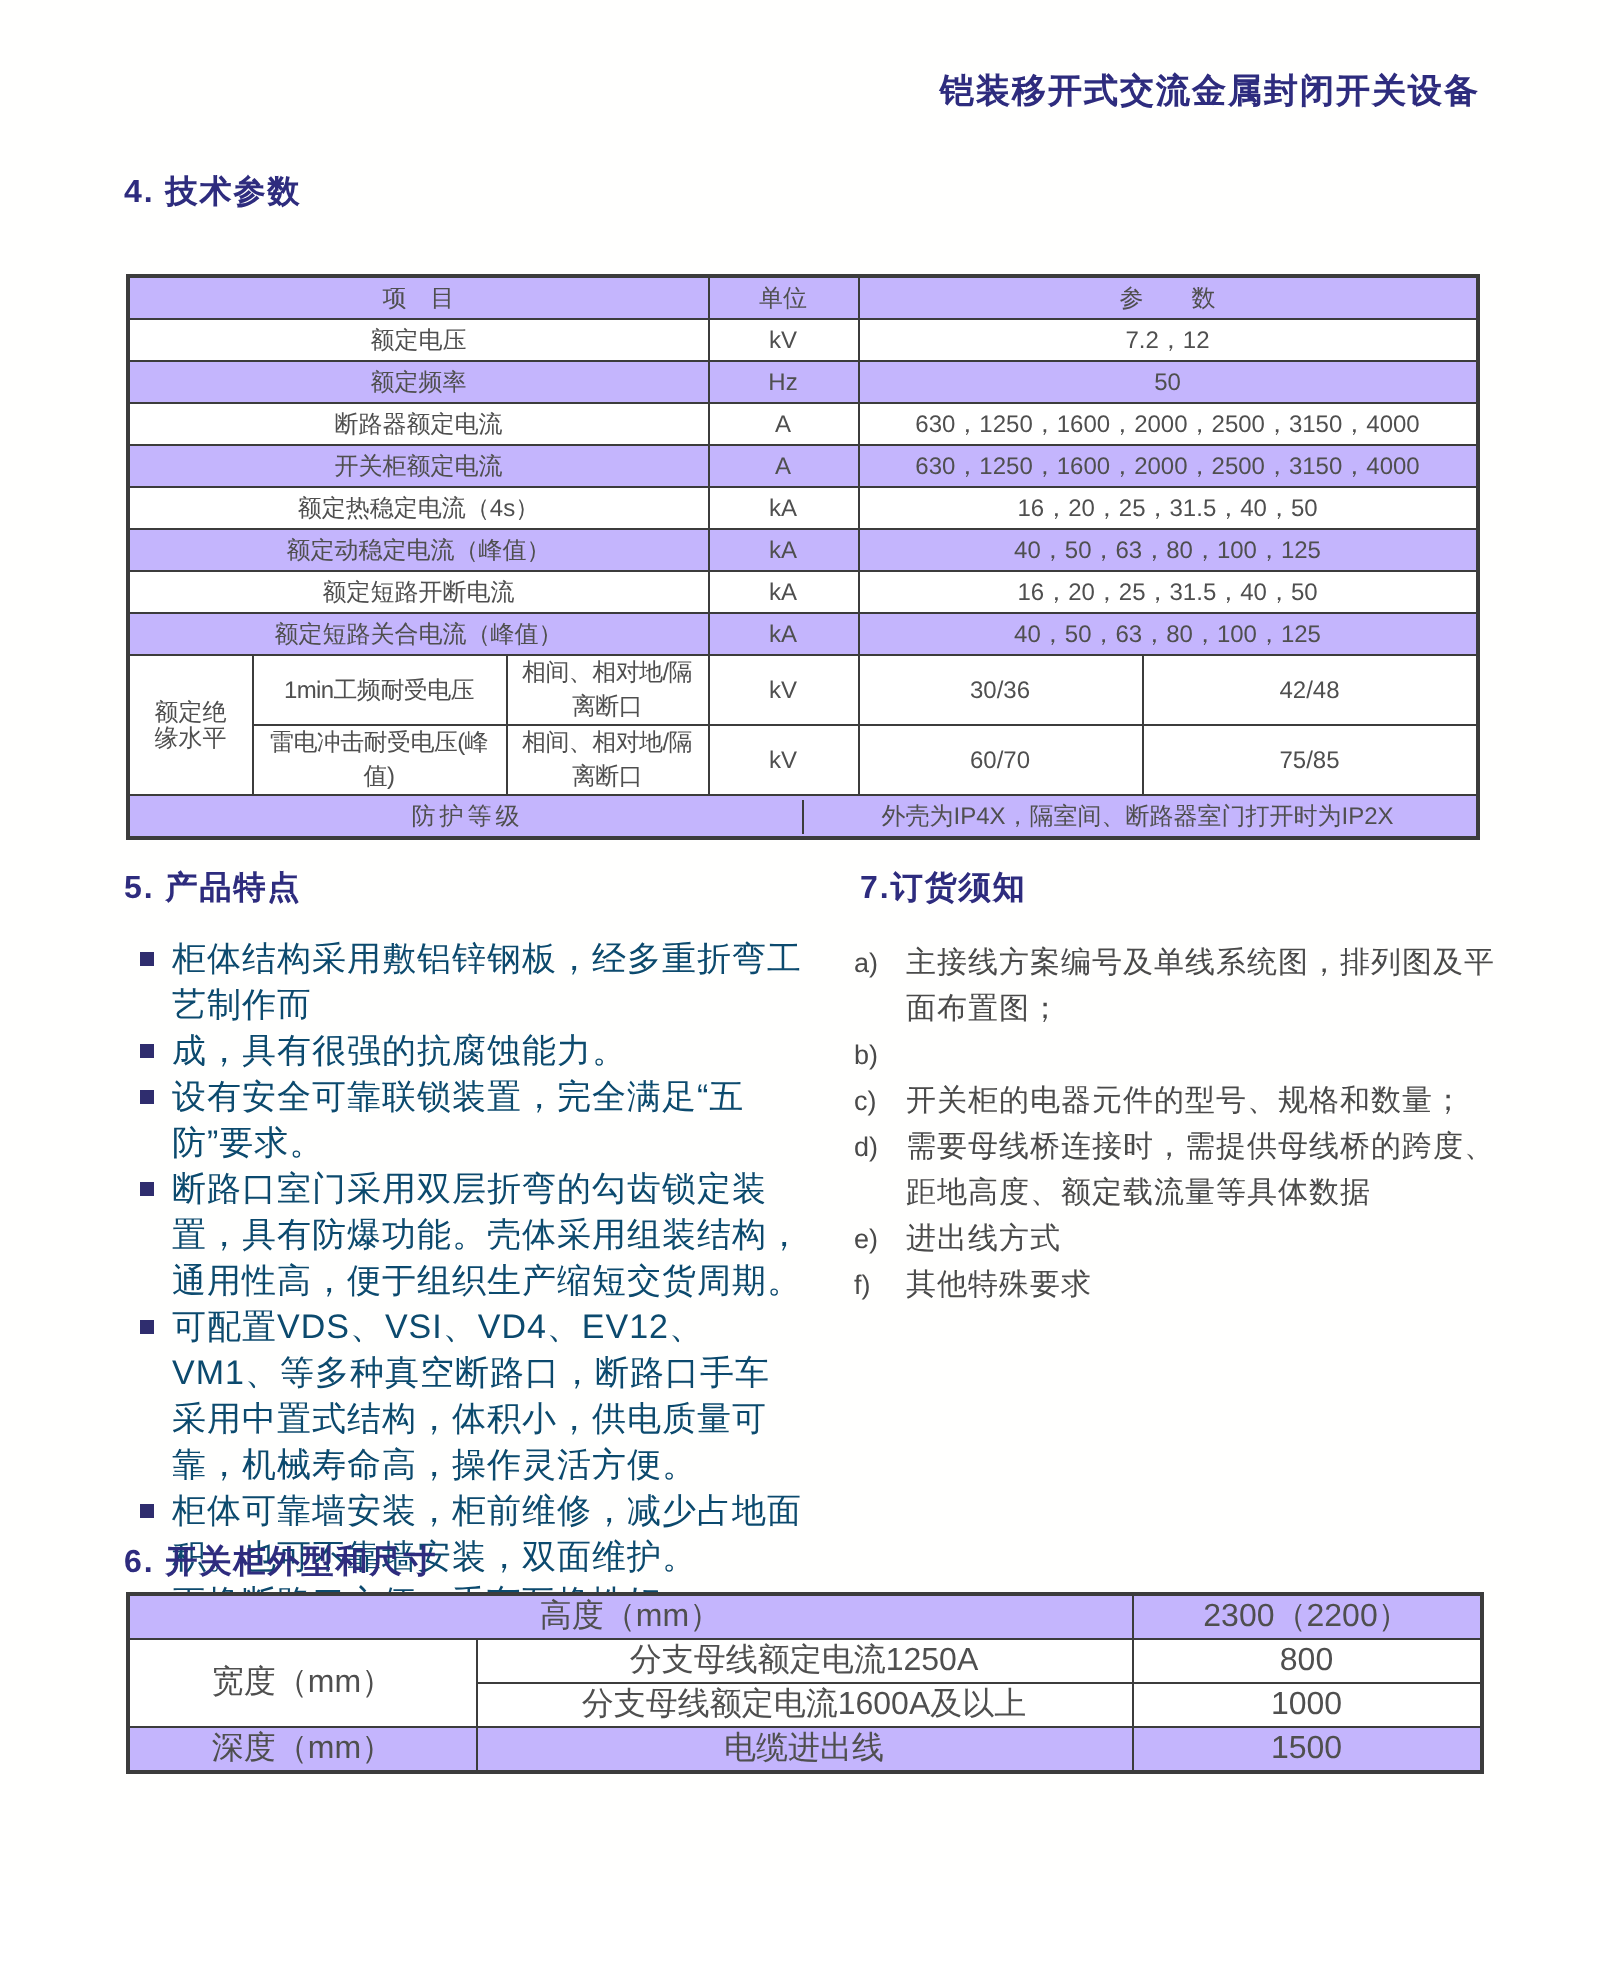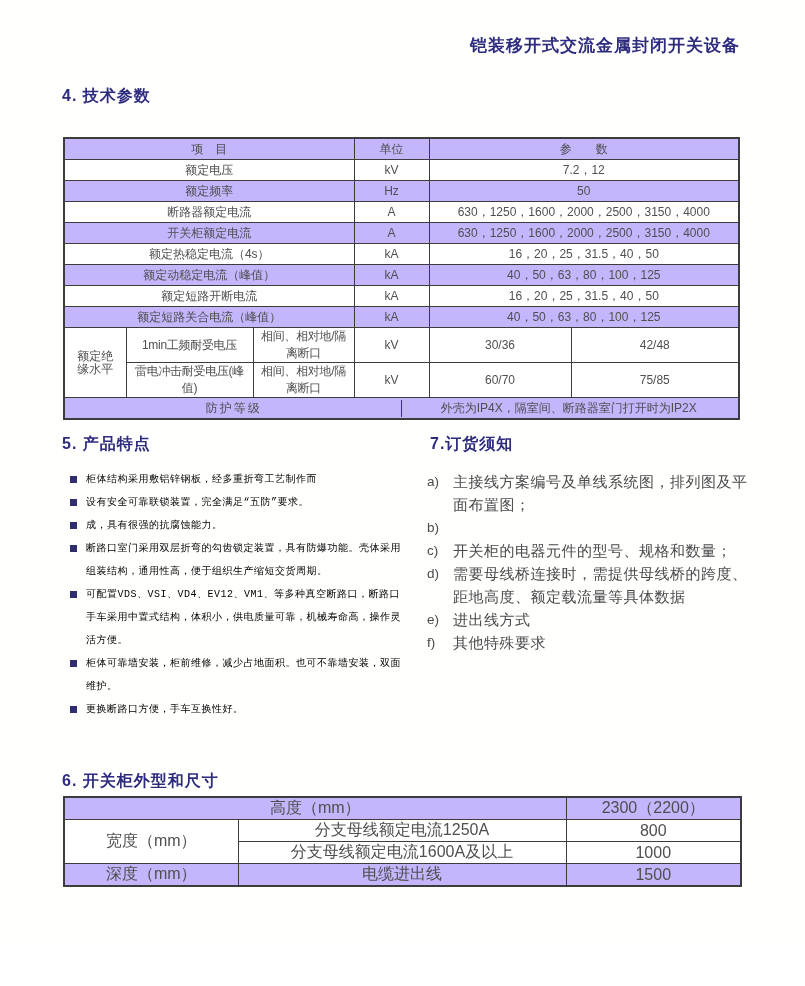--- a/index.html
+++ b/index.html
@@ -49,21 +49,21 @@
   .t2-merge{text-align:left;}
   .t2-inner{display:inline-block;width:174px;text-align:center;}
 
   
   .features{position:absolute;left:70px;top:468px;width:332px;}
   .bullet{display:flex;align-items:flex-start;}
   .sq{
     flex:0 0 auto;width:7px;height:7px;background:#2f2d6e;
     margin:8px 9px 0 0;
   }
-  .btext{font-size:10px;line-height:23px;color:#000000;letter-spacing:0.5px;font-family:Liberation Mono, monospace;}
+  .btext{font-size:17px;line-height:23px;color:#0c4a6e;letter-spacing:0.5px;}
 
   
   .ordering{position:absolute;left:427px;top:470px;width:330px;}
   .oitem{display:flex;align-items:flex-start;}
   .om{flex:0 0 26px;font-size:13.5px;line-height:23px;color:#4a4a4a;}
   .otext{font-size:15px;line-height:23px;color:#4a4a4a;letter-spacing:0.5px;}
 
   .footer-bar{position:absolute;left:0;top:979px;width:750px;height:4px;background:#6f6f6f;}
 </style>
 </head>
@@ -159,25 +159,25 @@
 
   <div class="sec-title sec5">5. 产品特点</div>
 
   <div class="features">
     <div class="bullet">
         <span class="sq"></span>
         <span class="btext">柜体结构采用敷铝锌钢板，经多重折弯工艺制作而</span>
       </div>
     <div class="bullet">
         <span class="sq"></span>
+        <span class="btext">成，具有很强的抗腐蚀能力。</span>
+      </div>
+    <div class="bullet">
+        <span class="sq"></span>
         <span class="btext">设有安全可靠联锁装置，完全满足“五防”要求。</span>
-      </div>
-    <div class="bullet">
-        <span class="sq"></span>
-        <span class="btext">成，具有很强的抗腐蚀能力。</span>
       </div>
     <div class="bullet">
         <span class="sq"></span>
         <span class="btext">断路口室门采用双层折弯的勾齿锁定装置，具有防爆功能。壳体采用组装结构，通用性高，便于组织生产缩短交货周期。</span>
       </div>
     <div class="bullet">
         <span class="sq"></span>
         <span class="btext">可配置VDS、VSI、VD4、EV12、VM1、等多种真空断路口，断路口手车采用中置式结构，体积小，供电质量可靠，机械寿命高，操作灵活方便。</span>
       </div>
     <div class="bullet">

